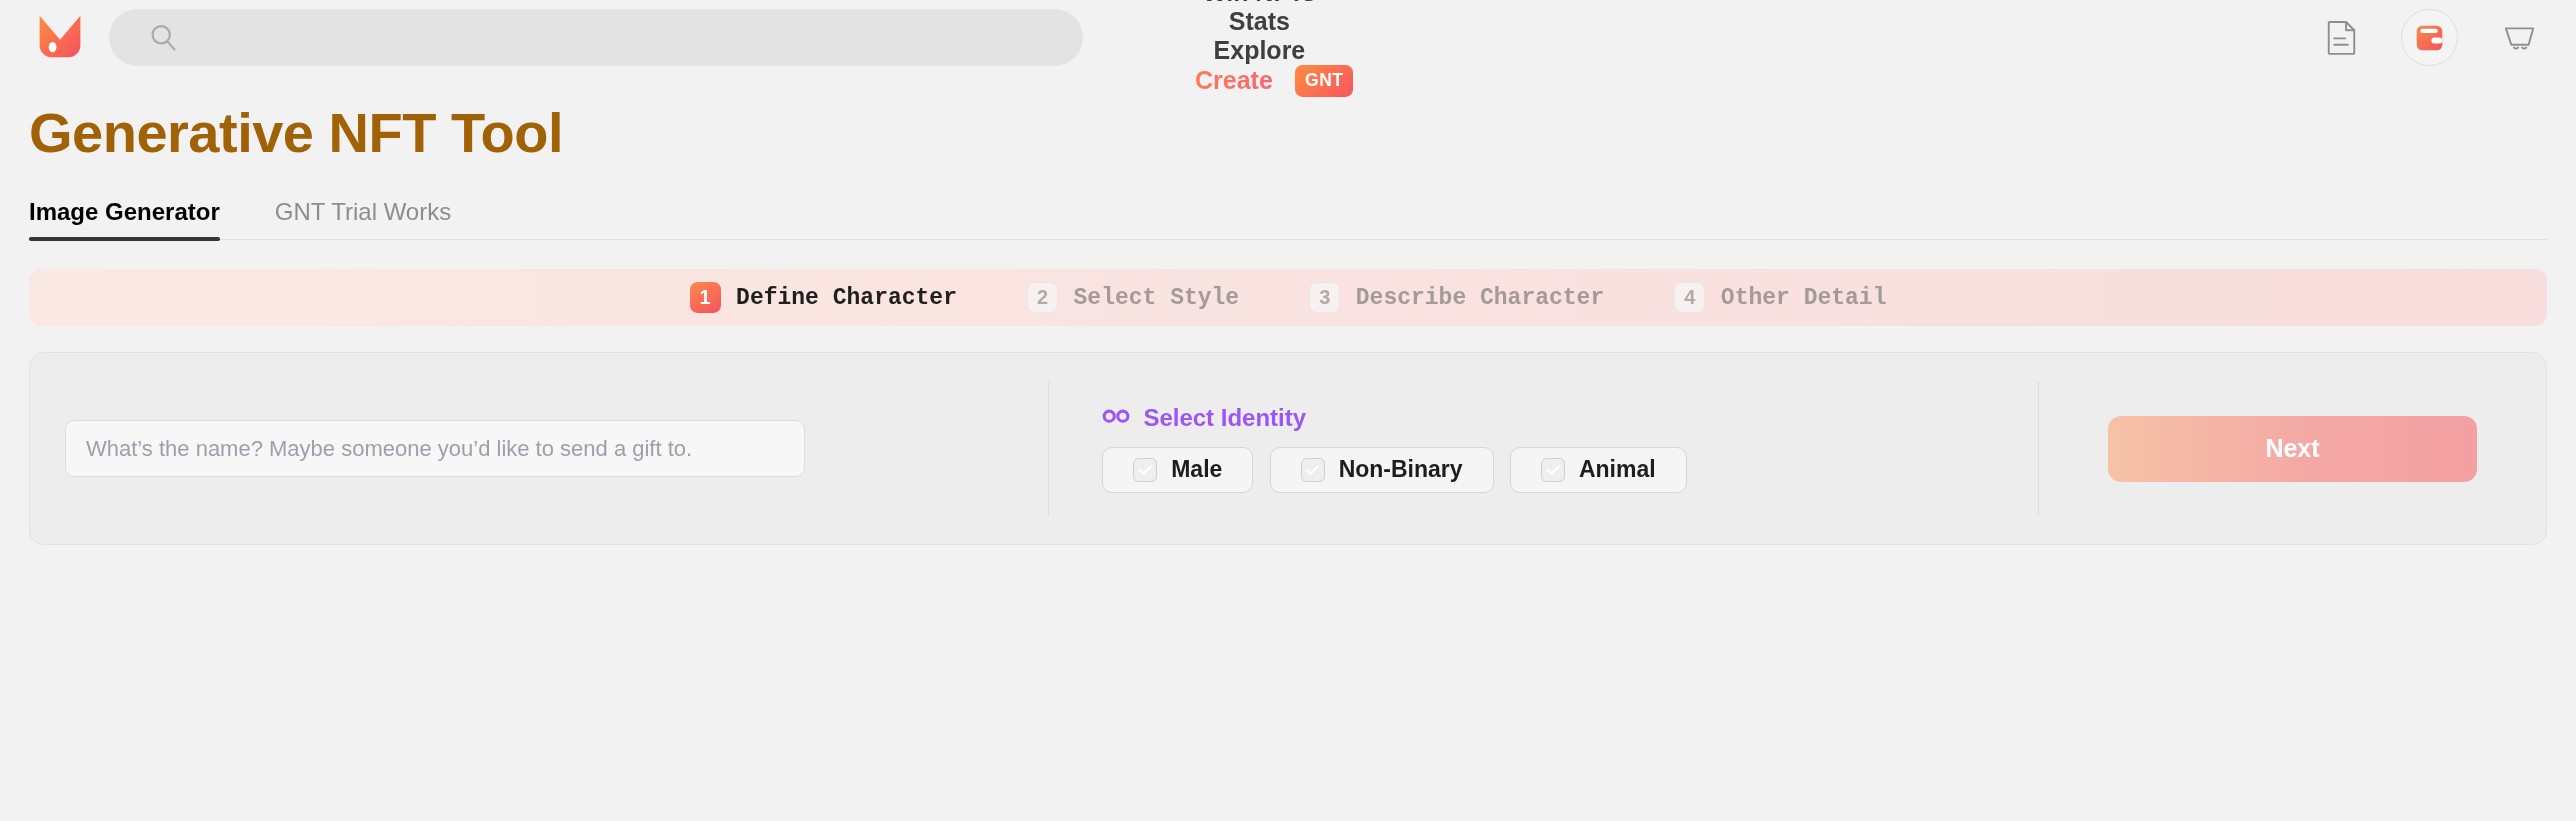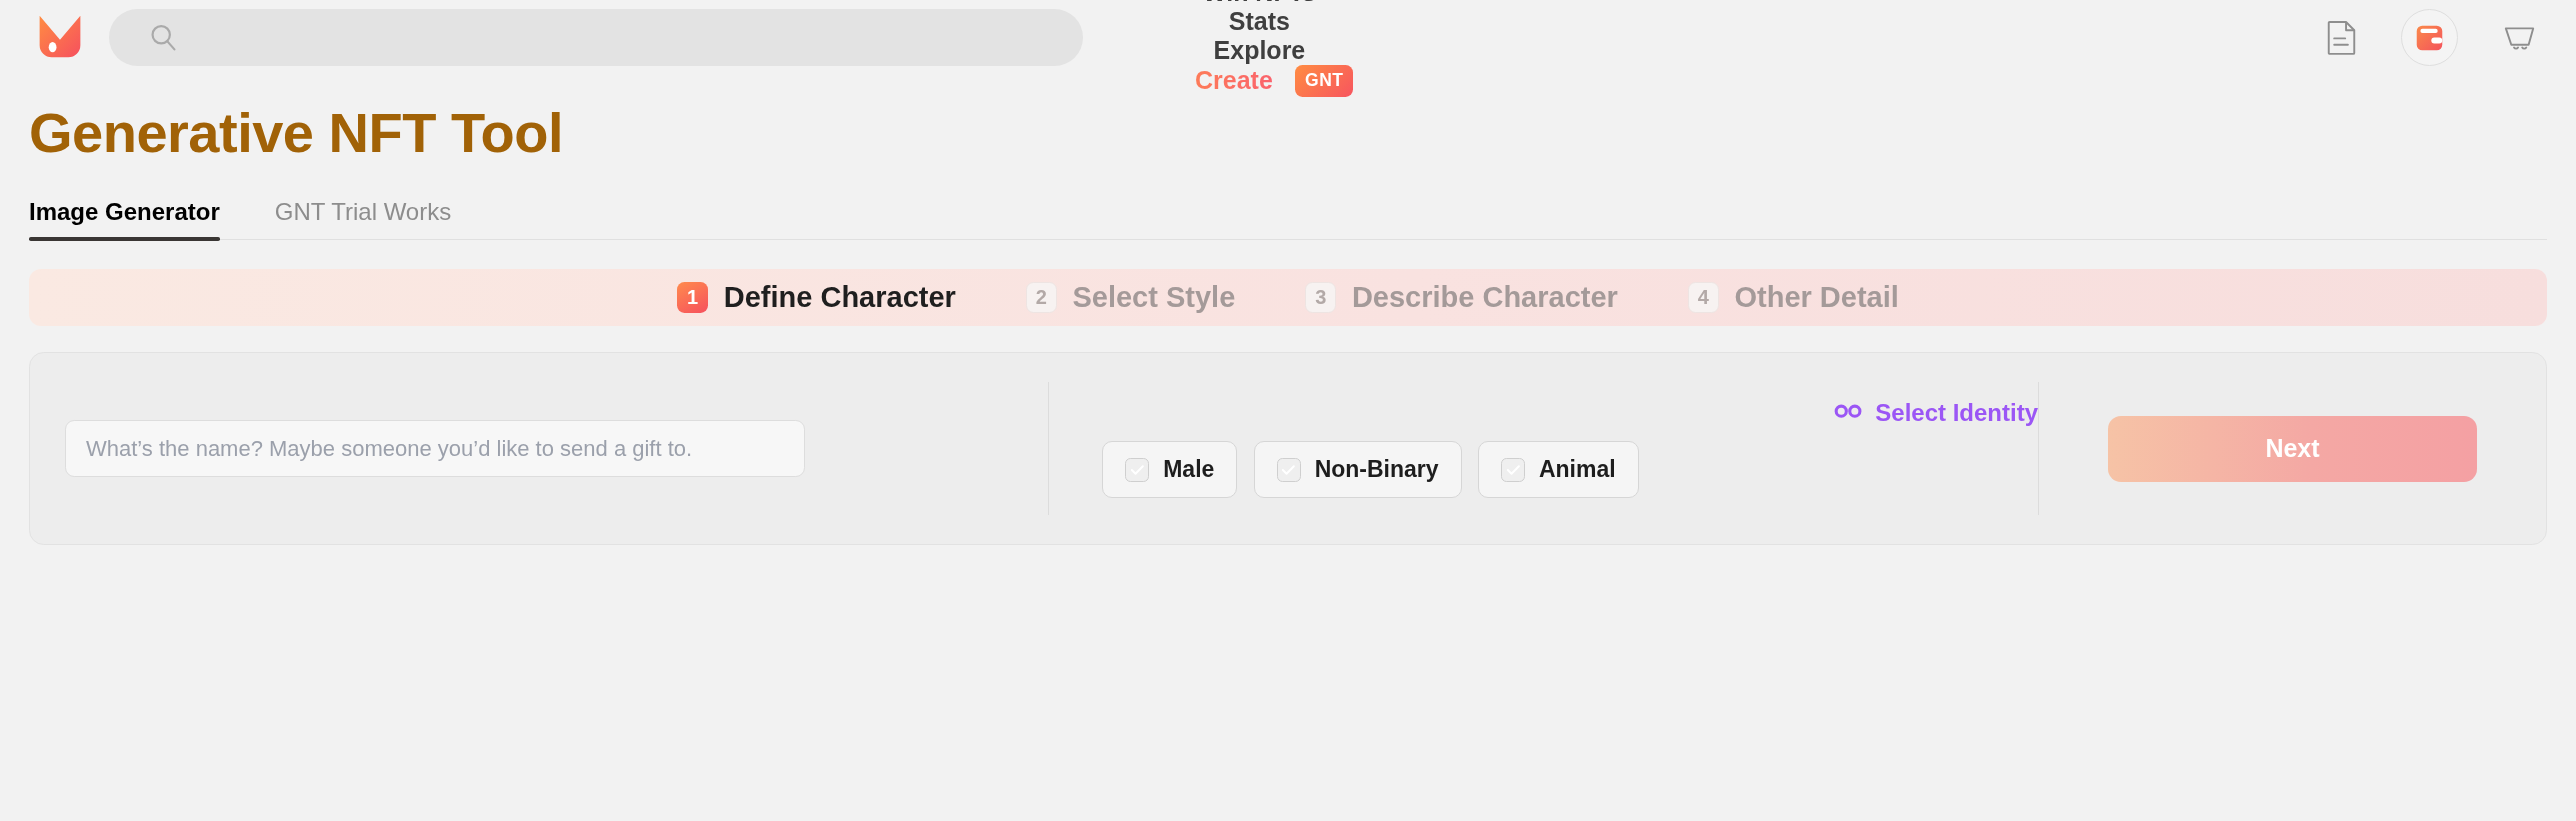--- a/index.html
+++ b/index.html
@@ -144,21 +144,21 @@
     display:flex;align-items:center;justify-content:center;
     font-size:20px;font-weight:bold;
   }
   .step.active .step-badge{
     background:linear-gradient(150deg,#ff8b4d 0%,#f6505e 100%);
     color:#fff;
   }
   .step.idle .step-badge{
     background:#f7f2f1;color:#b3a9a7;border:0.9px solid #eee4e2;
   }
-  .step-label{font-size:29px;font-weight:bold;white-space:nowrap;}
+  .step-label{font-size:23px;font-weight:bold;white-space:nowrap;font-family:Liberation Mono, monospace;}
   .step.active .step-label{color:#1f1f1f;}
   .step.idle .step-label{color:#a49a99;}
 
   
   .card{
     margin-top:26px;
     border:1.4px solid #e2e2e2;
     border-radius:14.7px;
     background:#ededed;
     height:193px;
@@ -180,29 +180,29 @@
     font-size:22px;
     font-family:"Liberation Sans", sans-serif;
     color:#45484f;
     outline:none;
   }
   .name-input::placeholder{color:#9ba0ab;}
 
   .vdiv{width:1.4px;height:133px;background:#dcdcdc;flex:0 0 auto;}
 
   .identity-col{flex:1 1 auto;padding-left:53px;}
-  .identity-col .field-head{margin-bottom:14.7px;justify-content:flex-end;}
+  .identity-col .field-head{margin-bottom:14.7px;}
   .chips{display:flex;gap:16.5px;align-items:center;}
   .chip{
     display:flex;align-items:center;gap:13.8px;
-    height:57px;
+    height:46px;
     background:#f5f5f5;
     border:1.4px solid #d6d6d6;
     border-radius:10px;
-    padding:0 22px;
+    padding:0 30px;
     cursor:pointer;
   }
   .cbox{
     width:24px;height:24px;
     border-radius:5.5px;
     background:#efefef;
     border:1.4px solid #cfcfcf;
     display:flex;align-items:center;justify-content:center;
     flex:0 0 auto;
   }

